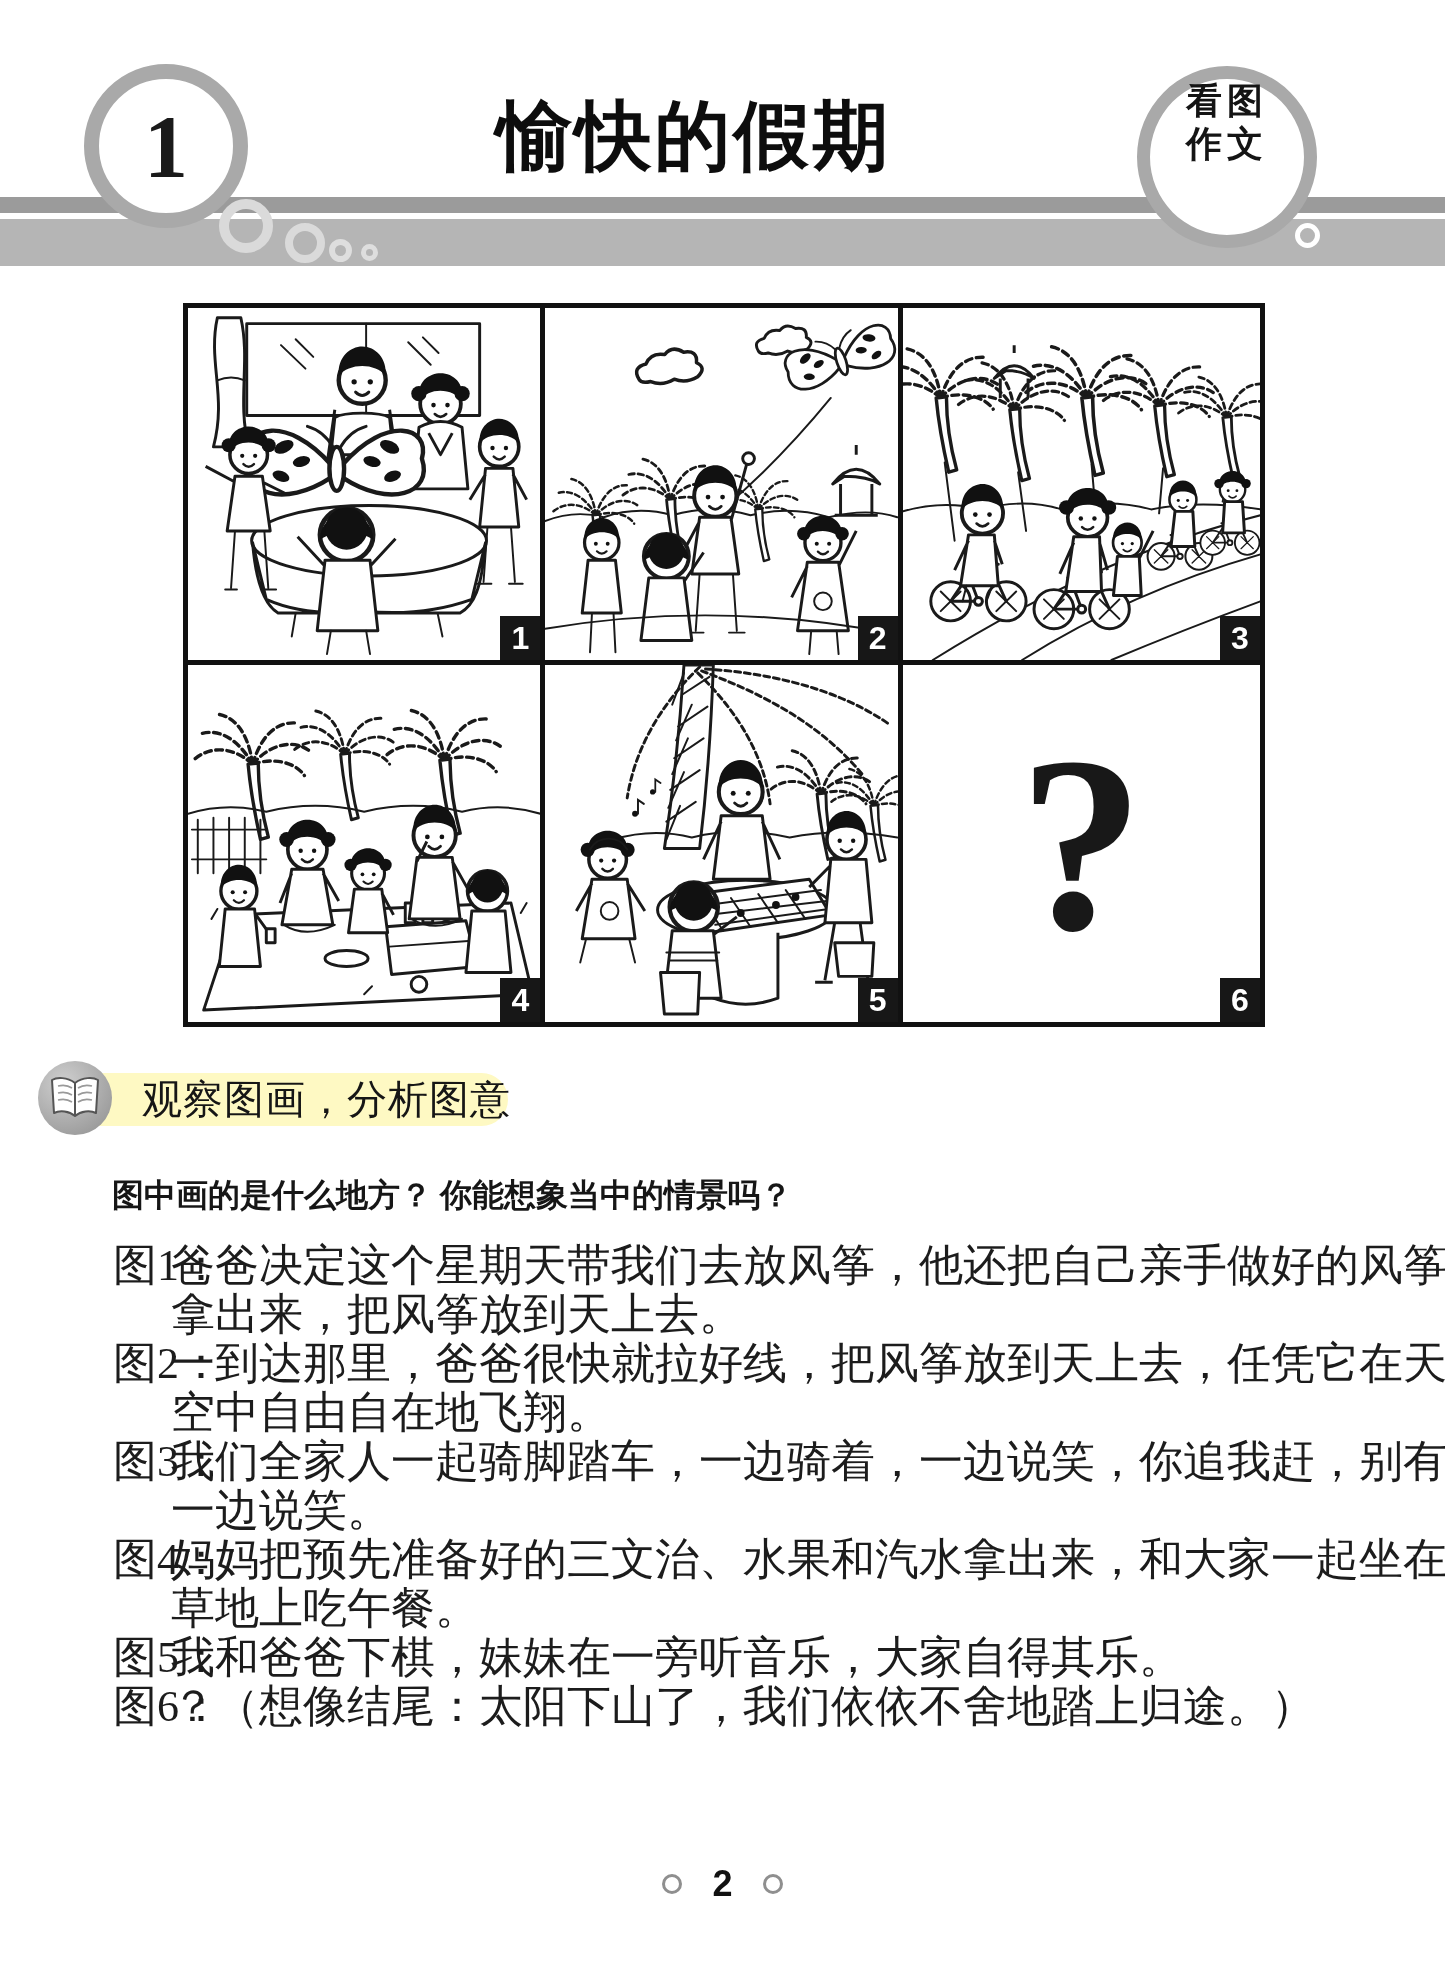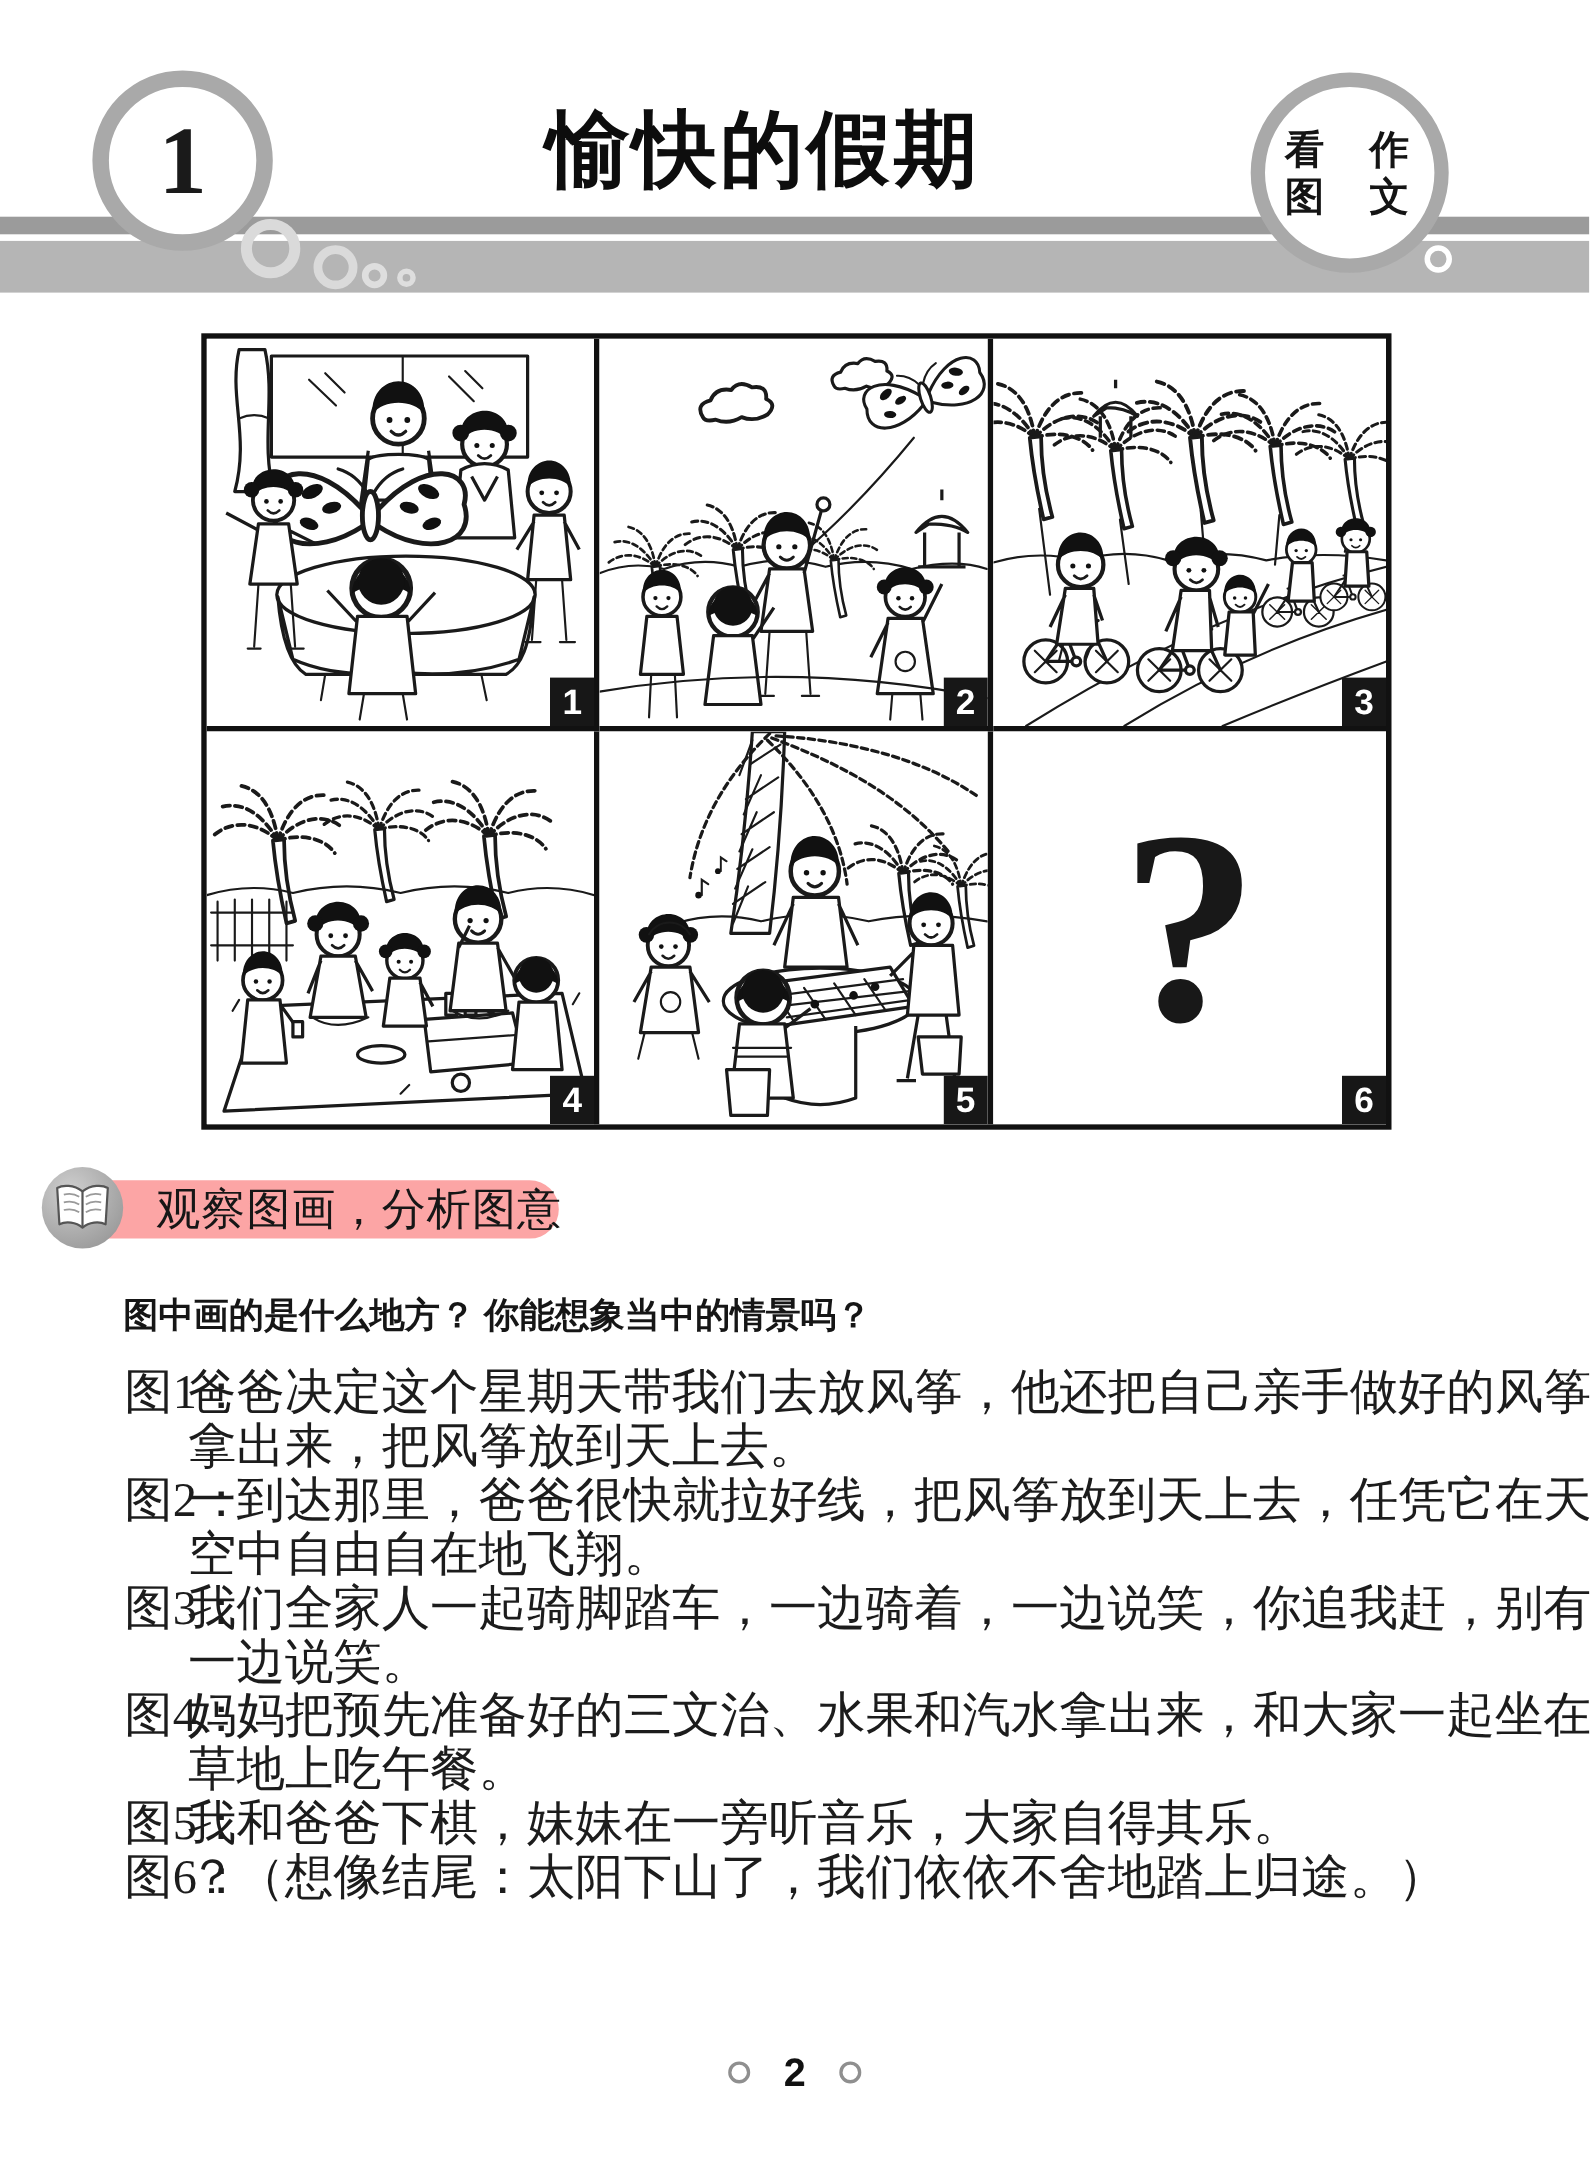--- a/index.html
+++ b/index.html
@@ -19,21 +19,21 @@
   }
   .unit-number { font-family:"Liberation Serif", serif; font-weight:bold; font-size:88px; color:#1a1a1a; }
   .page-title {
     position:absolute; left:344px; top:86px; width:700px; text-align:center;
     font-size:76px; font-weight:900; letter-spacing:3px; white-space:nowrap;
     color:#0d0d0d; z-index:3; font-family:Liberation Sans, sans-serif;
   }
   .corner-badge {
     position:absolute; left:1137px; top:66px; width:180px; height:182px;
     background:#fff; border:13px solid #a9a9a9; border-radius:50%; box-sizing:border-box;
-    display:flex; flex-direction:row; align-items:center; justify-content:flex-start;
+    display:flex; flex-direction:column; align-items:center; justify-content:flex-start;
     z-index:3; text-align:center;
   }
   .corner-badge div { font-size:36px; font-weight:900; line-height:43px; letter-spacing:5px; color:#141414; }
   
   .grid {
     position:absolute; left:183px; top:303px; width:1082px; height:724px;
     border:5px solid #111; box-sizing:border-box;
     display:grid; grid-template-columns:1fr 1fr 1fr; grid-template-rows:1fr 1fr; z-index:2;
     background:#fff;
   }
@@ -48,21 +48,21 @@
     font-family:"Liberation Sans", sans-serif;
   }
   .qmark {
     position:absolute; left:0; top:0; width:100%; height:100%;
     display:flex; align-items:center; justify-content:center;
     font-family:"Liberation Serif", serif; font-weight:bold; font-size:250px; color:#181818;
   }
   
   .section-pill {
     position:absolute; left:84px; top:1073px; width:424px; height:53px;
-    background:#fca5a5; border-radius:10px 27px 27px 10px; z-index:2;
+    background:#fef9c3; border-radius:10px 27px 27px 10px; z-index:2;
     display:flex; align-items:center; padding-left:58px; box-sizing:border-box;
     font-size:40px; color:#161616; letter-spacing:1px; white-space:nowrap;
   }
   .section-icon {
     position:absolute; left:38px; top:1061px; width:74px; height:74px; border-radius:50%;
     background:radial-gradient(circle at 35% 30%, #cfcfcf, #8e8e8e); z-index:3;
     display:flex; align-items:center; justify-content:center;
   }
   
   .question {

